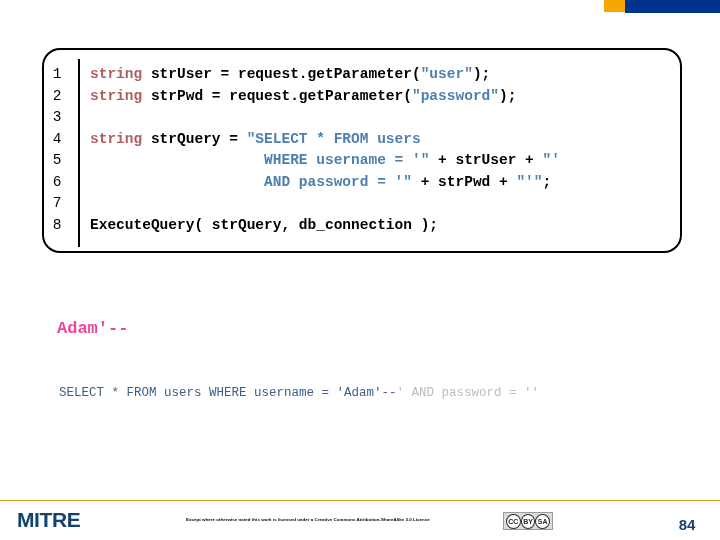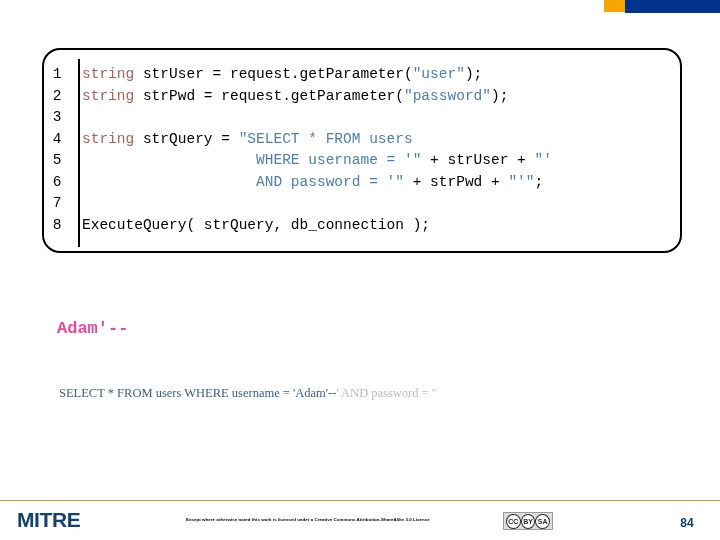--- a/index.html
+++ b/index.html
@@ -71,23 +71,24 @@
   .line-no {
     width: 34px;
     text-align: center;
     color: #000000;
     font-family: "Liberation Mono", "DejaVu Sans Mono", monospace;
     font-size: 14.5px;
     box-sizing: border-box;
     padding-right: 8px;
   }
   .line-code {
-    padding-left: 4px;
+    padding-left: 12px;
     white-space: pre;
     color: #000000;
+    font-weight: bold;
   }
   .tok-kw   { color: #ad5f5f; }
   .tok-str  { color: #4f7fae; }
   .tok-plain{ color: #000000; }
 
   
   #injected-input {
     position: absolute;
     left: 57px;
     top: 319px;
@@ -96,21 +97,21 @@
     font-weight: bold;
     color: #ec4899;
     white-space: pre;
   }
 
   
   #resulting-query {
     position: absolute;
     left: 59px;
     top: 386px;
-    font-family: Liberation Serif, serif;
+    font-family: Liberation Mono, monospace;
     font-size: 12.5px;
     white-space: pre;
   }
   .sql-active   { color: #3b5f8a; }
   .sql-commented{ color: #b9bcc1; }
 
   
   #footer-rule {
     position: absolute;
     left: 0px;
@@ -171,21 +172,21 @@
     justify-content: center;
     line-height: 1;
   }
   #page-number {
     position: absolute;
     left: 672px;
     top: 516px;
     width: 30px;
     text-align: center;
     font-family: "Liberation Sans", sans-serif;
-    font-size: 12px;
+    font-size: 15px;
     font-weight: bold;
     color: #12436f;
   }
 </style>
 </head>
 <body>
 
 <div id="top-orange-block"></div>
 <div id="top-blue-bar"></div>
 

